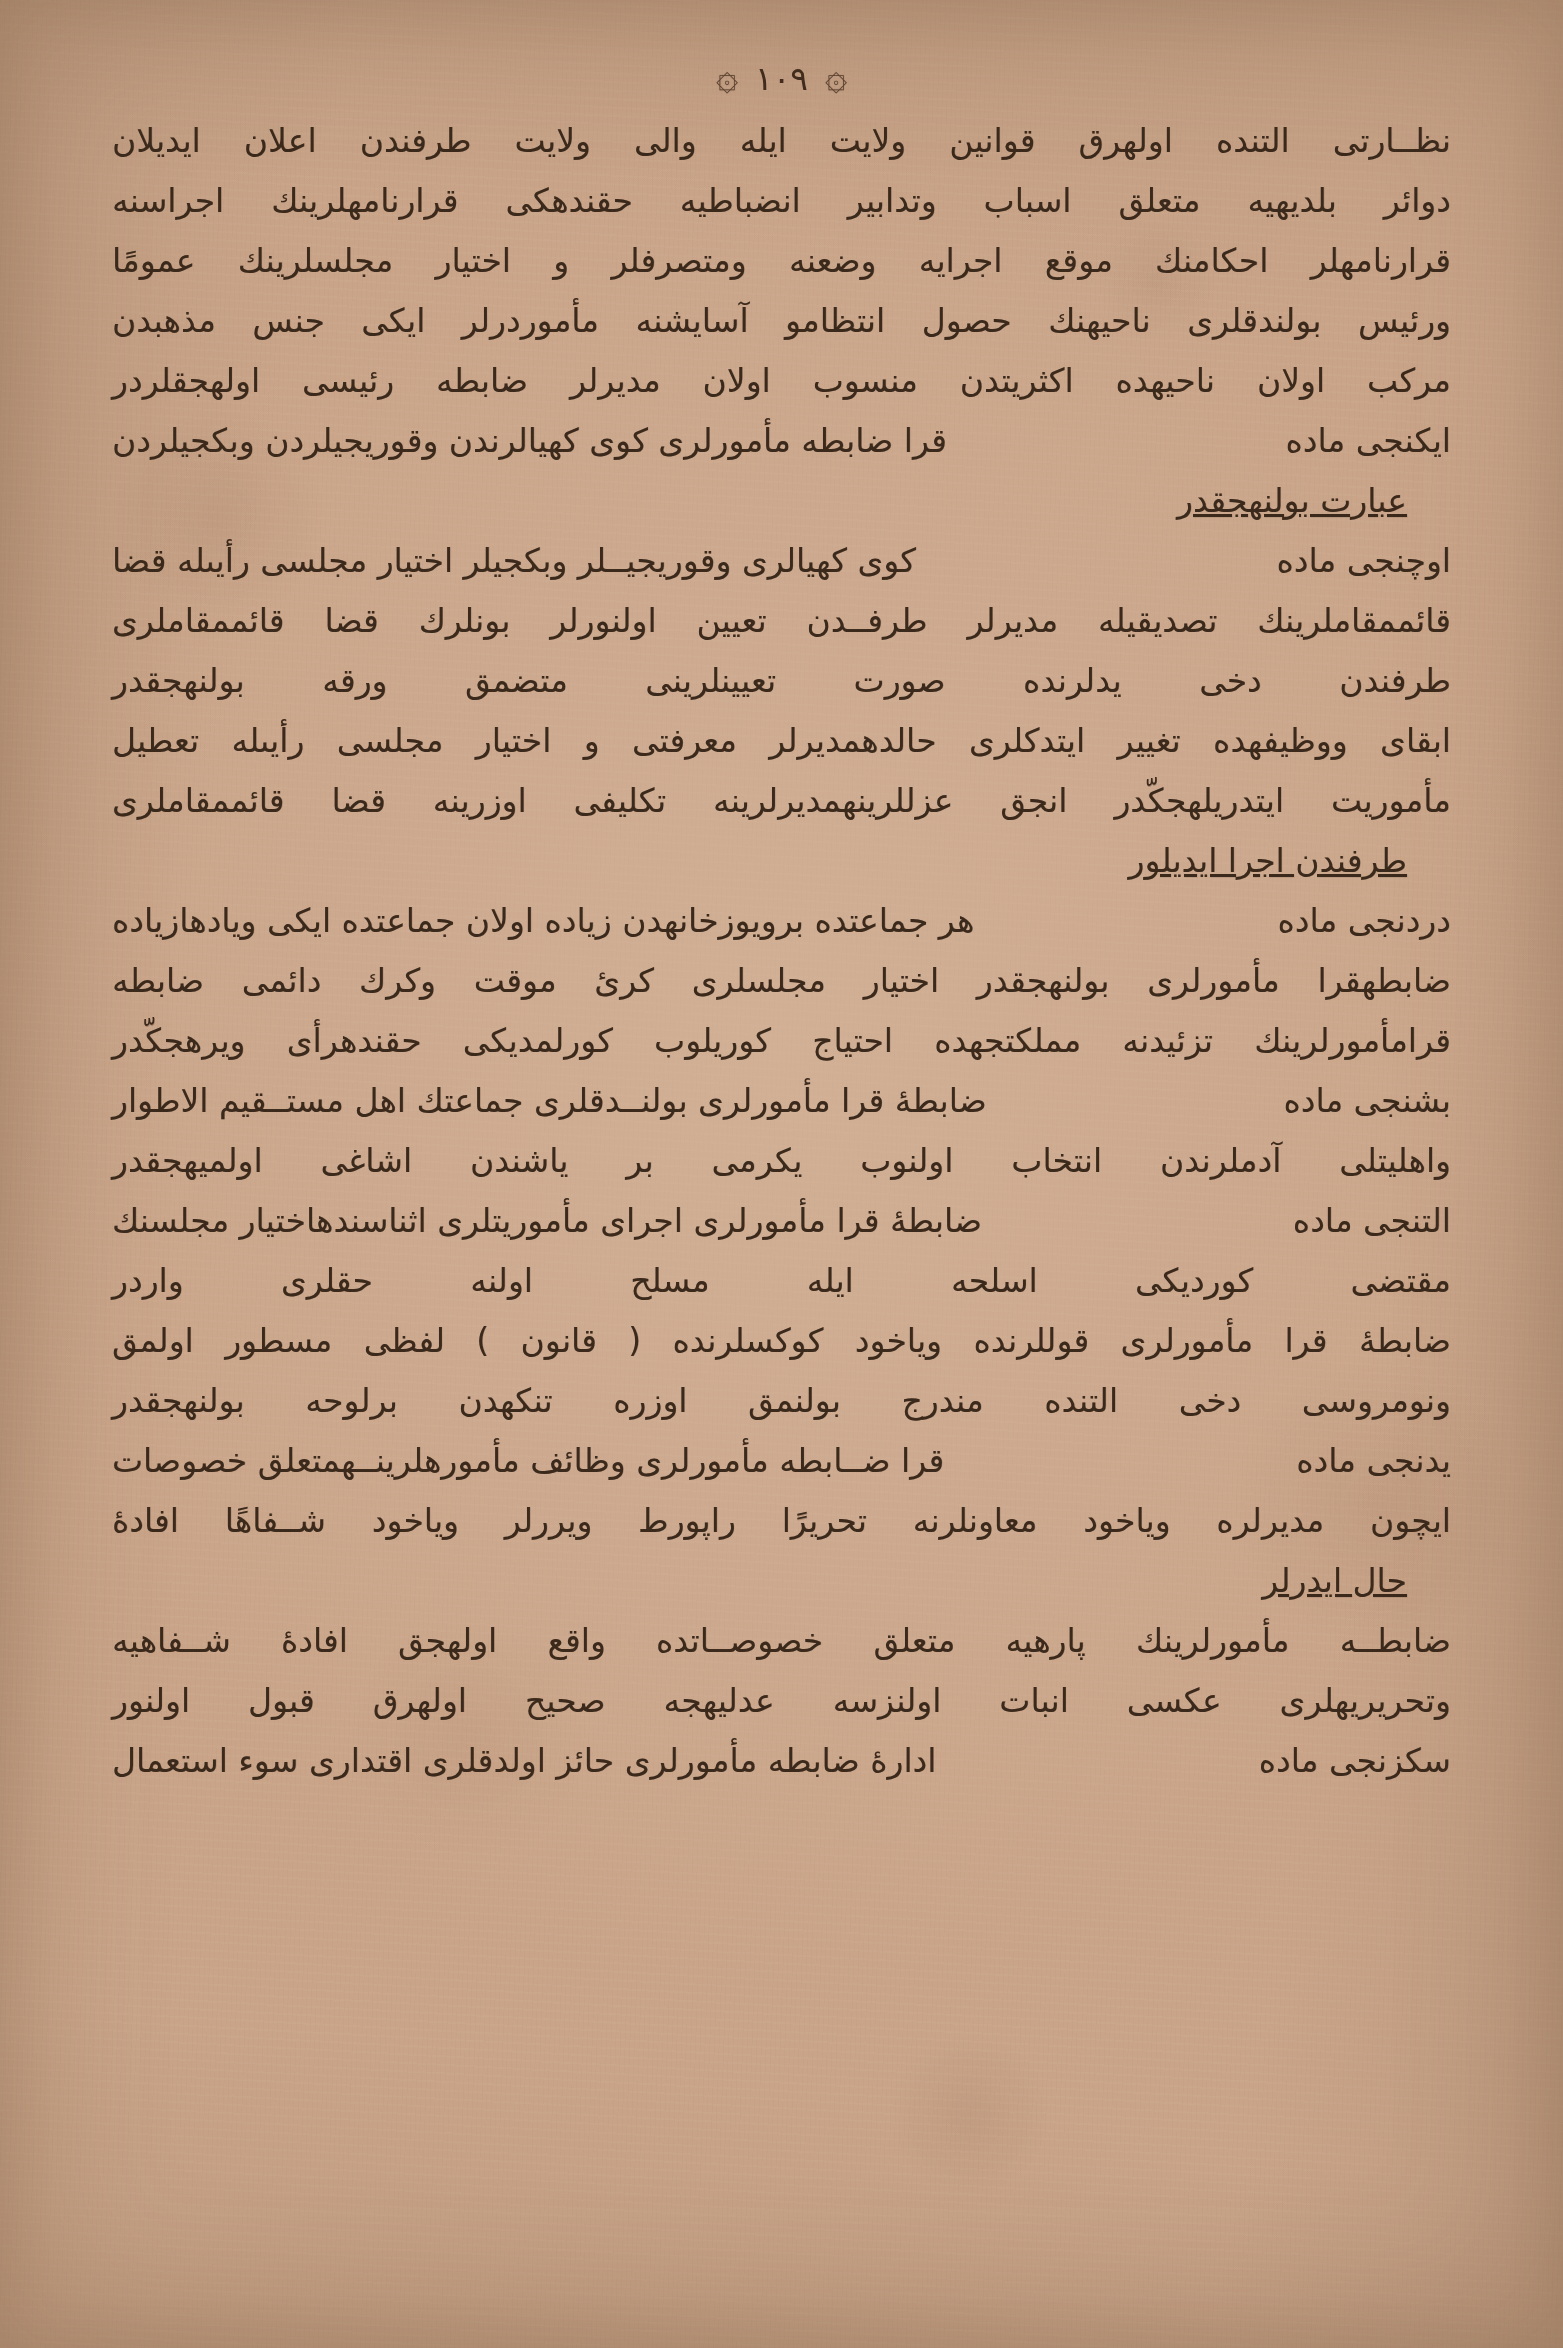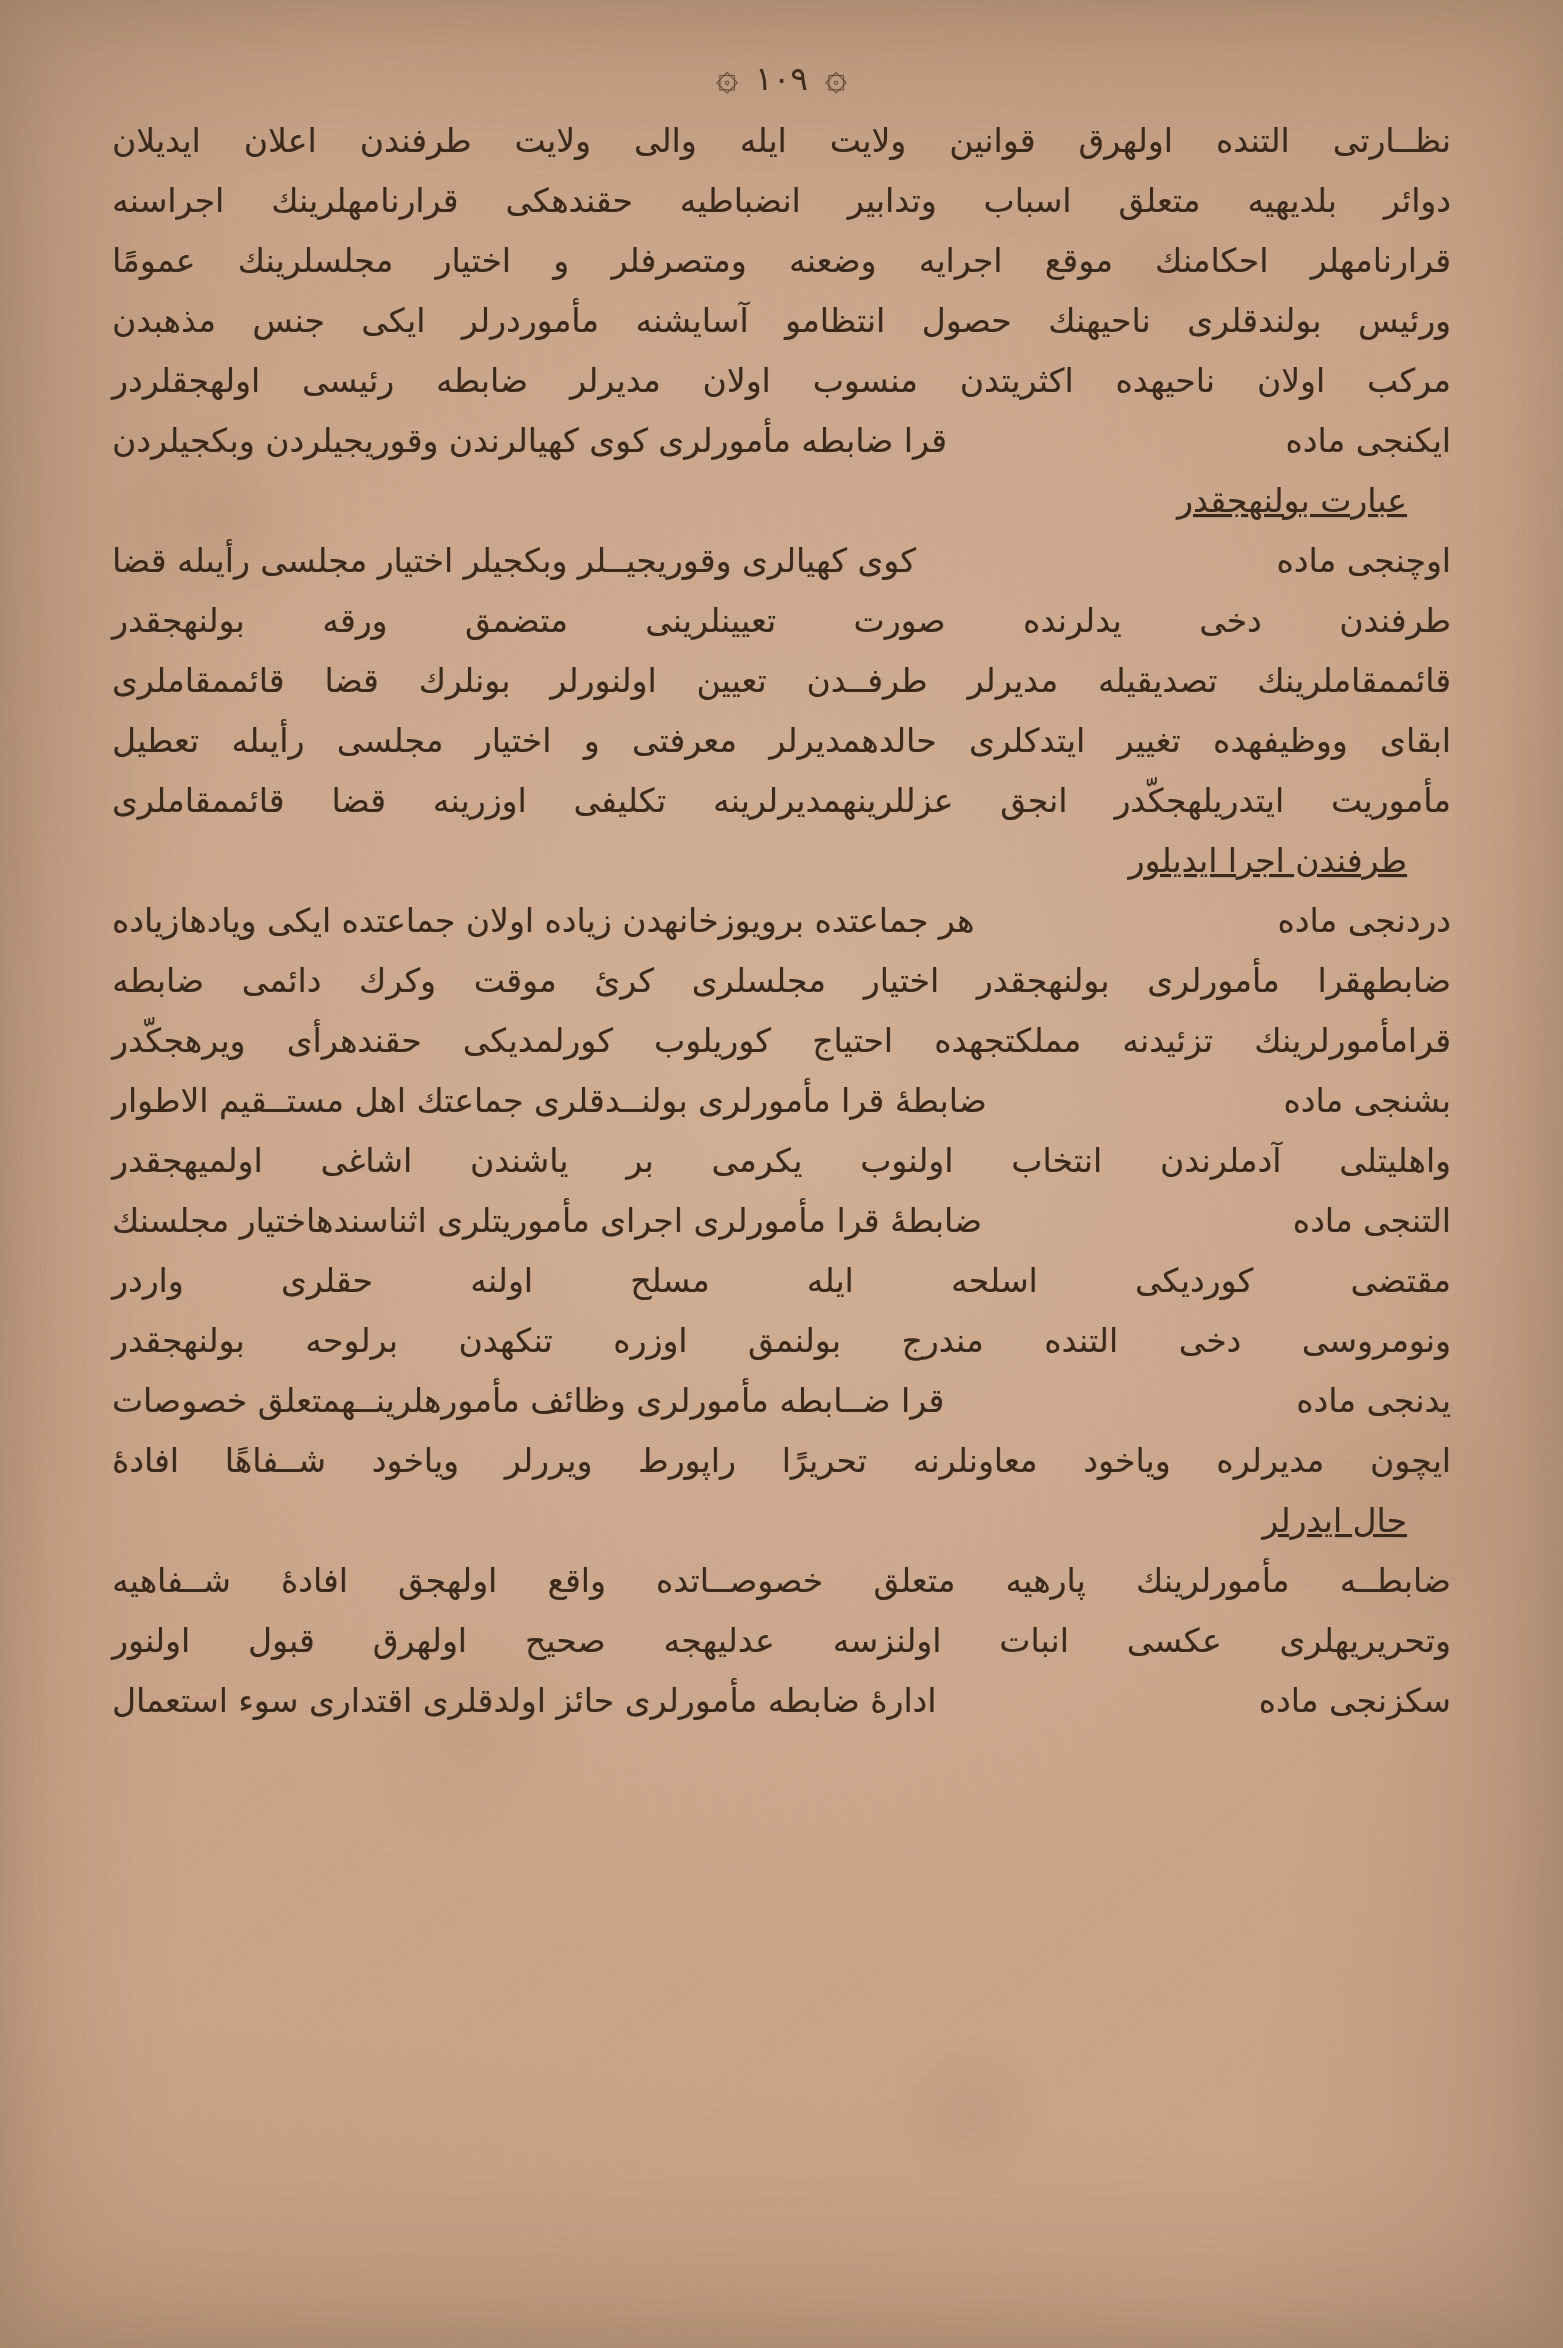--- a/index.html
+++ b/index.html
@@ -143,22 +143,22 @@
         <span>ايكنجى ماده</span>
         <span class="art-gap"></span>
         <span>قرا ضابطه مأمورلرى كوى كهيالرندن وقوريجيلردن وبكجيلردن</span>
       </div>
       <div class="line short-right">عبارت بولنهجقدر</div>
       <div class="line stretch">
         <span>اوچنجى ماده</span>
         <span class="art-gap"></span>
         <span>كوى كهيالرى وقوريجيــلر وبكجيلر اختيار مجلسى رأيىله قضا</span>
       </div>
+      <div class="line">قائممقاملرينك تصديقيله مديرلر طرفــدن تعيين اولنورلر بونلرك قضا قائممقاملرى</div>
       <div class="line">طرفندن دخى يدلرنده صورت تعيينلرينى متضمق ورقه بولنهجقدر</div>
-      <div class="line">قائممقاملرينك تصديقيله مديرلر طرفــدن تعيين اولنورلر بونلرك قضا قائممقاملرى</div>
       <div class="line">ابقاى ووظيفهده تغيير ايتدكلرى حالدهمديرلر معرفتى و اختيار مجلسى رأيىله تعطيل</div>
       <div class="line">مأموريت ايتدريلهجكّدر انجق عزللرينهمديرلرينه تكليفى اوزرينه قضا قائممقاملرى</div>
       <div class="line short-right">طرفندن اجرا ايديلور</div>
       <div class="line stretch">
         <span>دردنجى ماده</span>
         <span class="art-gap"></span>
         <span>هر جماعتده برويوزخانهدن زياده اولان جماعتده ايكى ويادهازياده</span>
       </div>
       <div class="line">ضابطهقرا مأمورلرى بولنهجقدر اختيار مجلسلرى كرئ موقت وكرك دائمى ضابطه</div>
       <div class="line">قرامأمورلرينك تزئيدنه مملكتجهده احتياج كوريلوب كورلمديكى حقندهرأى ويرهجكّدر</div>
@@ -167,20 +167,21 @@
         <span class="art-gap"></span>
         <span>ضابطهٔ قرا مأمورلرى بولنــدقلرى جماعتك اهل مستــقيم الاطوار</span>
       </div>
       <div class="line">واهليتلى آدملرندن انتخاب اولنوب يكرمى بر ياشندن اشاغى اولميهجقدر</div>
       <div class="line stretch">
         <span>التنجى ماده</span>
         <span class="art-gap"></span>
         <span>ضابطهٔ قرا مأمورلرى اجراى مأموريتلرى اثناسندهاختيار مجلسنك</span>
       </div>
       <div class="line">مقتضى كورديكى اسلحه ايله مسلح اولنه حقلرى واردر</div>
+      <div class="line">ضابطهٔ قرا مأمورلرى قوللرنده وياخود كوكسلرنده ( قانون ) لفظى مسطور اولمق</div>
       <div class="line">ونومروسى دخى التنده مندرج بولنمق اوزره تنكهدن برلوحه بولنهجقدر</div>
       <div class="line stretch">
         <span>يدنجى ماده</span>
         <span class="art-gap"></span>
         <span>قرا ضــابطه مأمورلرى وظائف مأمورهلرينــهمتعلق خصوصات</span>
       </div>
       <div class="line">ايچون مديرلره وياخود معاونلرنه تحريرًا راپورط ويررلر وياخود شــفاهًا افادهٔ</div>
       <div class="line short-right">حال ايدرلر</div>
       <div class="line">ضابطــه مأمورلرينك پارهيه متعلق خصوصــاتده واقع اولهجق افادهٔ شــفاهيه</div>
       <div class="line">وتحريريهلرى عكسى انبات اولنزسه عدليهجه صحيح اولهرق قبول اولنور</div>

